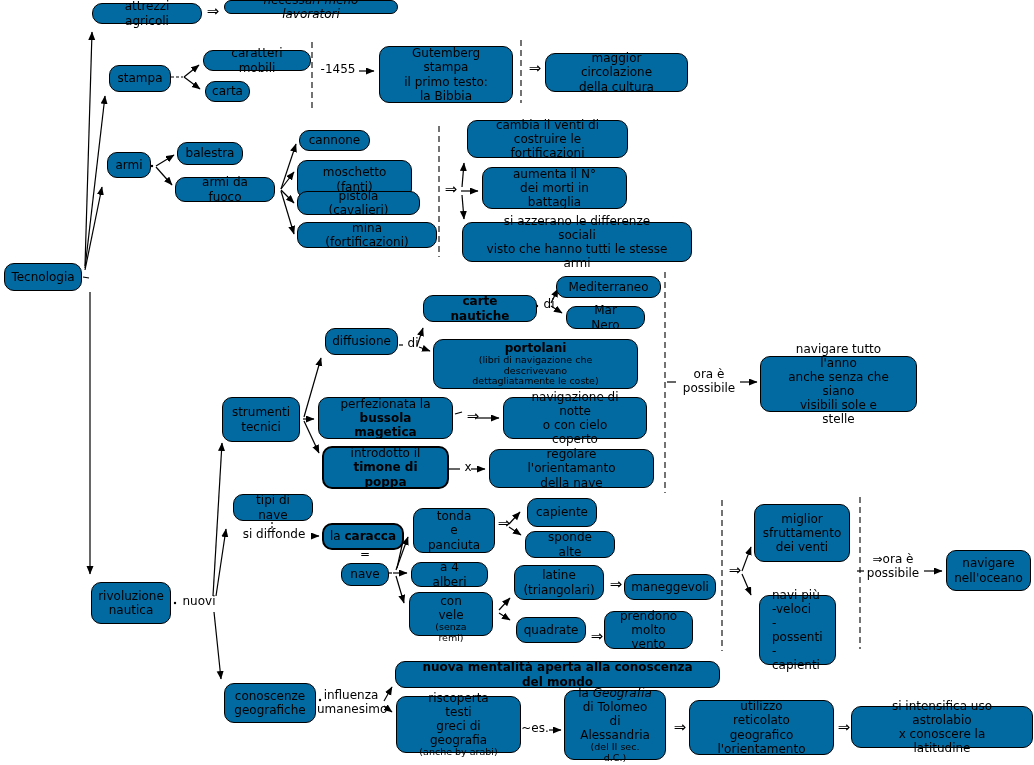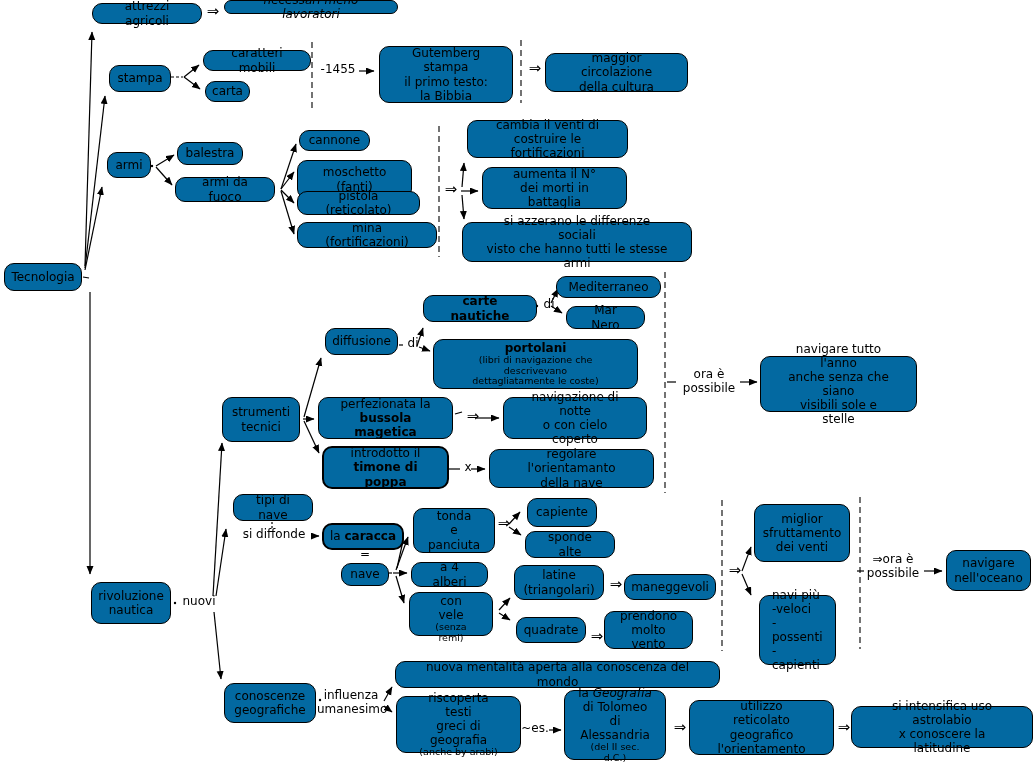--- a/index.html
+++ b/index.html
@@ -123,21 +123,21 @@
 <div class="n" style="left:379px;top:46px;width:134px;height:57px;"><span>Gutemberg stampa
 il primo testo:
 la Bibbia</span></div>
 <div class="n" style="left:545px;top:53px;width:143px;height:39px;"><span>maggior circolazione
 della cultura</span></div>
 <div class="n" style="left:107px;top:152px;width:40px;height:26px;"><span>armi</span></div>
 <div class="n" style="left:177px;top:142px;width:66px;height:23px;"><span>balestra</span></div>
 <div class="n" style="left:175px;top:177px;width:100px;height:25px;"><span>armi da fuoco</span></div>
 <div class="n" style="left:299px;top:130px;width:71px;height:21px;"><span>cannone</span></div>
 <div class="n" style="left:297px;top:160px;width:115px;height:39px;"><span>moschetto (fanti)</span></div>
-<div class="n" style="left:297px;top:191px;width:123px;height:24px;"><span>pistola (reticolato)</span></div>
+<div class="n" style="left:297px;top:191px;width:123px;height:24px;"><span>pistola (cavalieri)</span></div>
 <div class="n" style="left:297px;top:222px;width:140px;height:26px;"><span>mina (fortificazioni)</span></div>
 <div class="n" style="left:467px;top:120px;width:161px;height:38px;"><span>cambia il venti di
 costruire le fortificazioni</span></div>
 <div class="n" style="left:482px;top:167px;width:145px;height:42px;"><span>aumenta il N°
 dei morti in battaglia</span></div>
 <div class="n" style="left:462px;top:222px;width:230px;height:40px;"><span>si azzerano le differenze sociali
 visto che hanno tutti le stesse armi</span></div>
 <div class="n" style="left:91px;top:582px;width:80px;height:42px;"><span>rivoluzione
 nautica</span></div>
 <div class="n" style="left:222px;top:397px;width:78px;height:45px;"><span>strumenti
@@ -176,21 +176,21 @@
 sfruttamento
 dei venti</span></div>
 <div class="n leftlist" style="left:759px;top:569px;width:77px;height:70px;margin-top:26px;"><span>navi più
 -veloci
 -possenti
 -capienti</span></div>
 <div class="n" style="left:946px;top:550px;width:85px;height:41px;"><span>navigare
 nell'oceano</span></div>
 <div class="n" style="left:224px;top:683px;width:92px;height:40px;"><span>conoscenze
 geografiche</span></div>
-<div class="n" style="left:395px;top:661px;width:325px;height:27px;"><span>nuova mentalità aperta alla conoscenza del mondo</span></div>
+<div class="n" style="left:395px;top:661px;width:325px;height:27px;font-weight:bold;"><span>nuova mentalità aperta alla conoscenza del mondo</span></div>
 <div class="n" style="left:396px;top:696px;width:125px;height:57px;"><span>riscoperta testi
 greci di geografia</span><span class="sub">(anche by arabi)</span></div>
 <div class="n" style="left:564px;top:690px;width:102px;height:70px;"><span class="rowline"><span>la </span><span class="i">Geografia</span></span><span>di Tolomeo
 di Alessandria</span><span class="sub">(del II sec. d.C.)</span></div>
 <div class="n" style="left:689px;top:700px;width:145px;height:55px;"><span>utilizzo
 reticolato geografico
 l'orientamento</span></div>
 <div class="n" style="left:851px;top:706px;width:182px;height:42px;"><span>si intensifica uso astrolabio
 x conoscere la latitudine</span></div>
 

